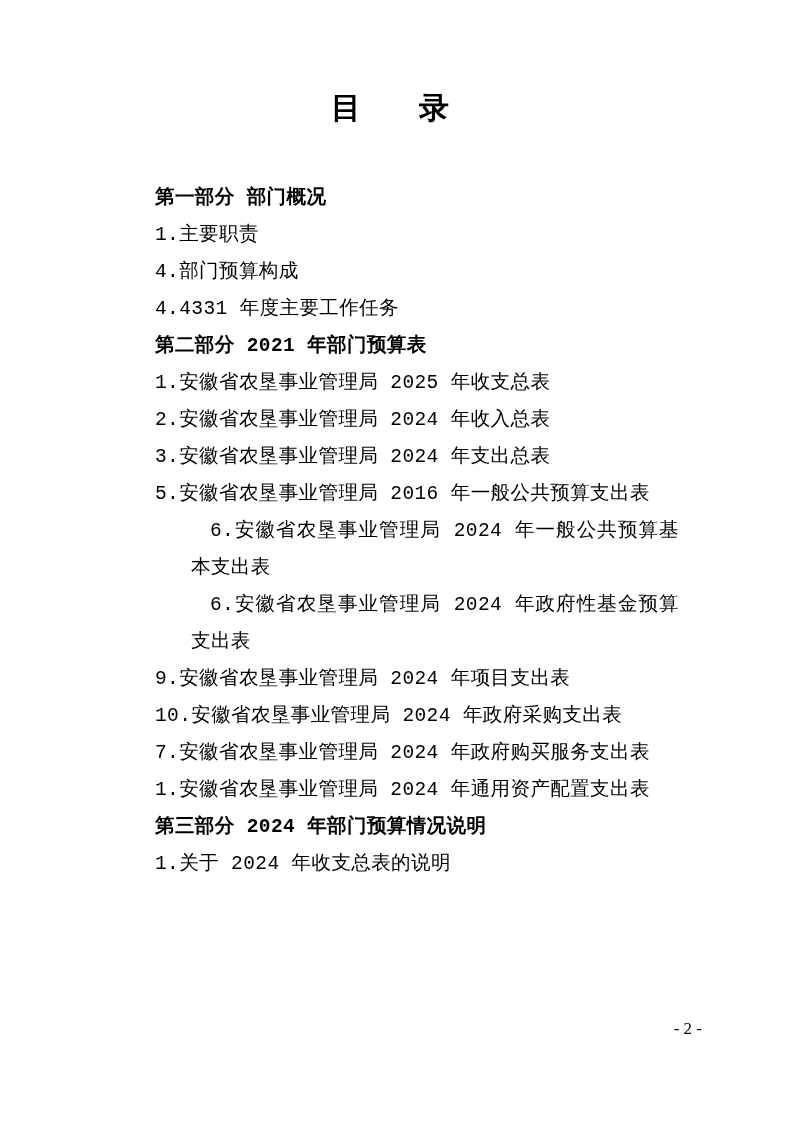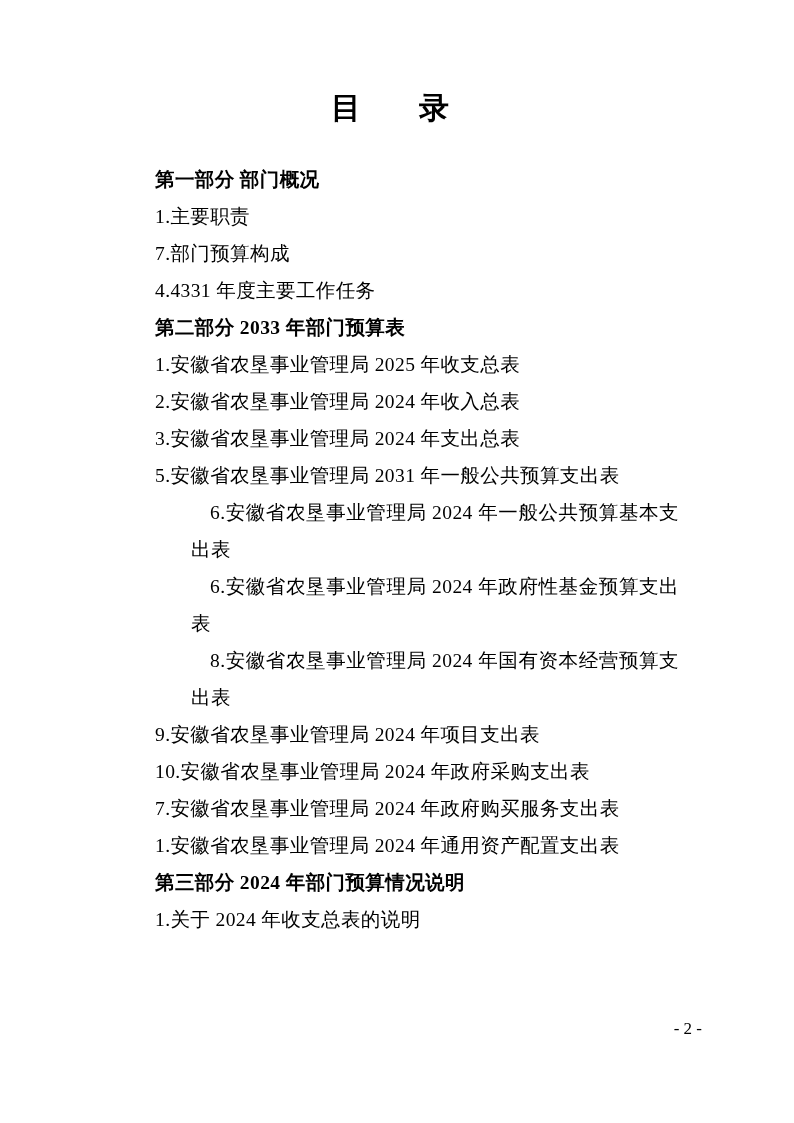--- a/index.html
+++ b/index.html
@@ -23,23 +23,24 @@
   .doc-title {
     text-align: center;
     font-size: 30px;
     font-weight: bold;
     letter-spacing: 14px;
     margin-top: 88px;
     margin-bottom: 0;
     font-family: "Liberation Serif", "DejaVu Serif", serif;
   }
   .toc {
-    margin-top: 32px;
+    margin-top: 51px;
     padding-left: 155px;
     padding-right: 115px;
+    font-family: Liberation Mono, monospace;
   }
   .toc-line {
     font-size: 19.5px;
     line-height: 37px;
     text-align: justify;
     text-justify: inter-ideograph;
     letter-spacing: 0.4px;
     white-space: normal;
   }
   .toc-line.section {
@@ -68,30 +69,29 @@
 </head>
 <body>
 
 <div class="page">
 
   <h1 class="doc-title">目　录</h1>
 
   <div class="toc">
       <div class="toc-line section">第一部分 部门概况</div>
       <div class="toc-line item">1.主要职责</div>
-      <div class="toc-line item">7.部门预算构成</div>
+      <div class="toc-line item">4.部门预算构成</div>
       <div class="toc-line item">4.4331 年度主要工作任务</div>
-      <div class="toc-line section">第二部分 2033 年部门预算表</div>
+      <div class="toc-line section">第二部分 2021 年部门预算表</div>
       <div class="toc-line item">1.安徽省农垦事业管理局 2025 年收支总表</div>
       <div class="toc-line item">2.安徽省农垦事业管理局 2024 年收入总表</div>
       <div class="toc-line item">3.安徽省农垦事业管理局 2024 年支出总表</div>
-      <div class="toc-line item">5.安徽省农垦事业管理局 2031 年一般公共预算支出表</div>
+      <div class="toc-line item">5.安徽省农垦事业管理局 2016 年一般公共预算支出表</div>
       <div class="toc-line item indent toc-wrap">6.安徽省农垦事业管理局 2024 年一般公共预算基本支出表</div>
       <div class="toc-line item indent toc-wrap">6.安徽省农垦事业管理局 2024 年政府性基金预算支出表</div>
-      <div class="toc-line item indent toc-wrap">8.安徽省农垦事业管理局 2024 年国有资本经营预算支出表</div>
       <div class="toc-line item">9.安徽省农垦事业管理局 2024 年项目支出表</div>
       <div class="toc-line item">10.安徽省农垦事业管理局 2024 年政府采购支出表</div>
       <div class="toc-line item">7.安徽省农垦事业管理局 2024 年政府购买服务支出表</div>
       <div class="toc-line item">1.安徽省农垦事业管理局 2024 年通用资产配置支出表</div>
       <div class="toc-line section">第三部分 2024 年部门预算情况说明</div>
       <div class="toc-line item">1.关于 2024 年收支总表的说明</div>
     </div>
 
   <div class="page-number">- 2 -</div>
 

